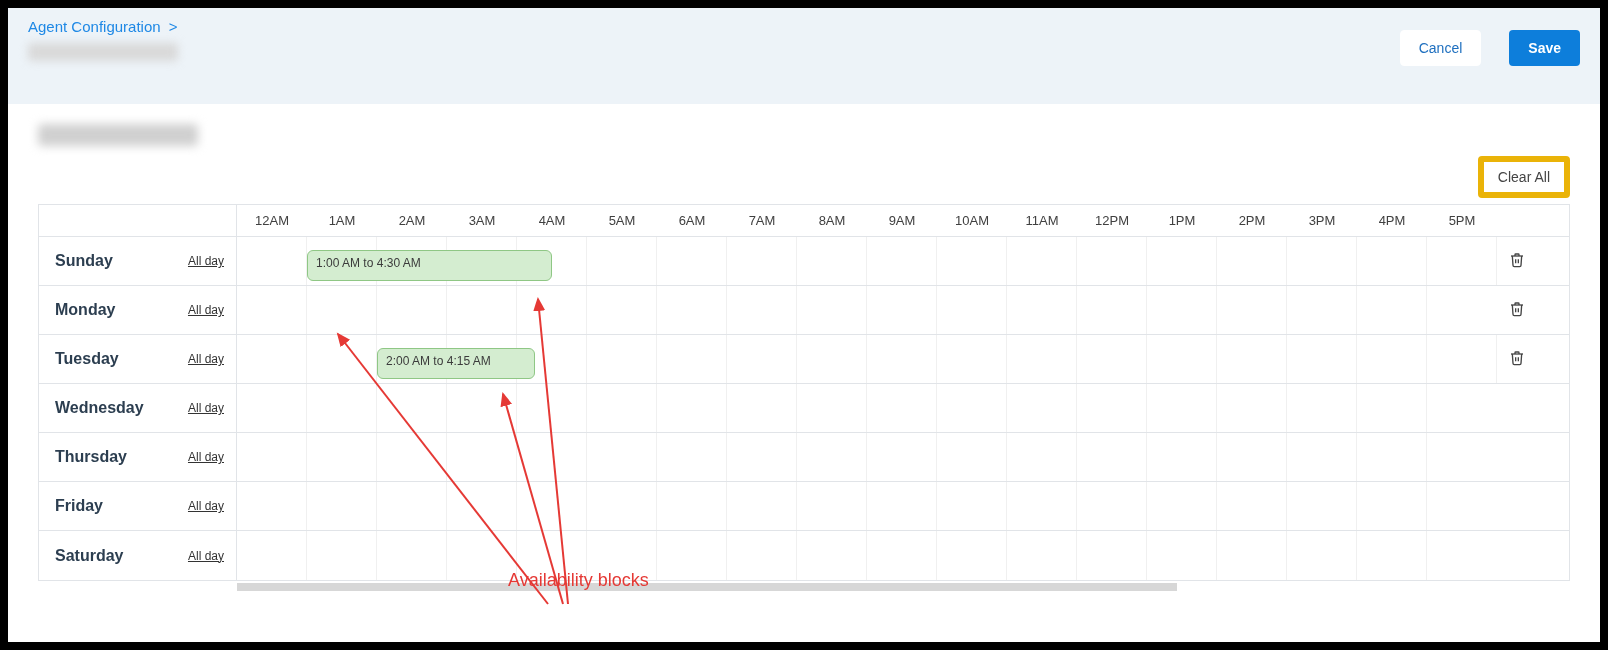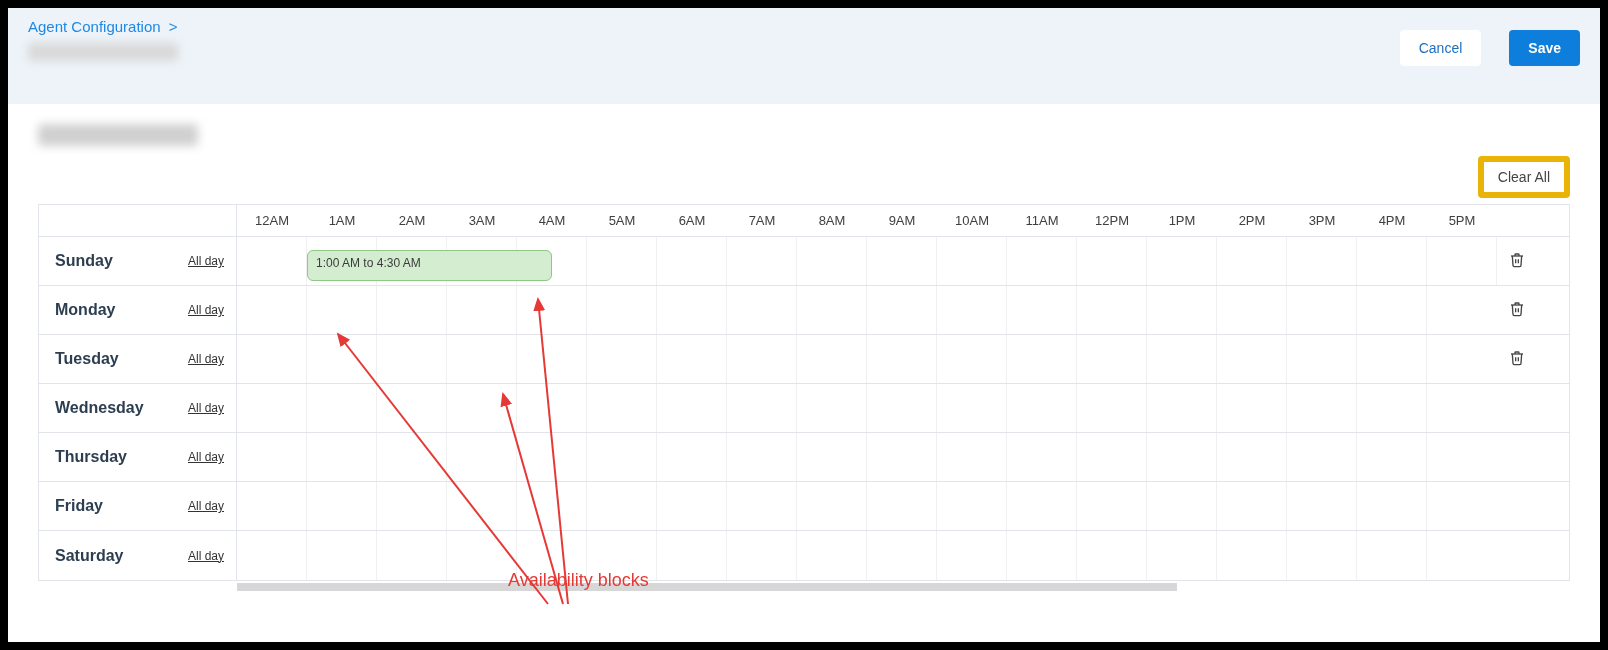--- a/index.html
+++ b/index.html
@@ -177,20 +177,21 @@
               <div class="hour-cell"></div>
               <div class="hour-cell"></div>
               <div class="hour-cell"></div>
               <div class="hour-cell"></div>
               <div class="hour-cell"></div>
               <div class="hour-cell"></div>
               <div class="hour-cell"></div>
               <div class="hour-cell"></div>
               <div class="hour-cell"></div>
               <div class="hour-cell"></div>
+              <div class="block" style="left: 140px; width: 157.5px;">2:00 AM to 4:15 AM</div>
             </div>
             <div class="trash-cell">
               <span><svg class="trash-icon" viewBox="0 0 24 24" fill="none" stroke="currentColor" stroke-width="2">
                   <polyline points="3 6 5 6 21 6"></polyline>
                   <path d="M19 6l-1 14a2 2 0 0 1-2 2H8a2 2 0 0 1-2-2L5 6"></path>
                   <path d="M10 11v6"></path>
                   <path d="M14 11v6"></path>
                   <path d="M9 6V4a1 1 0 0 1 1-1h4a1 1 0 0 1 1 1v2"></path>
                 </svg></span>
             </div>

